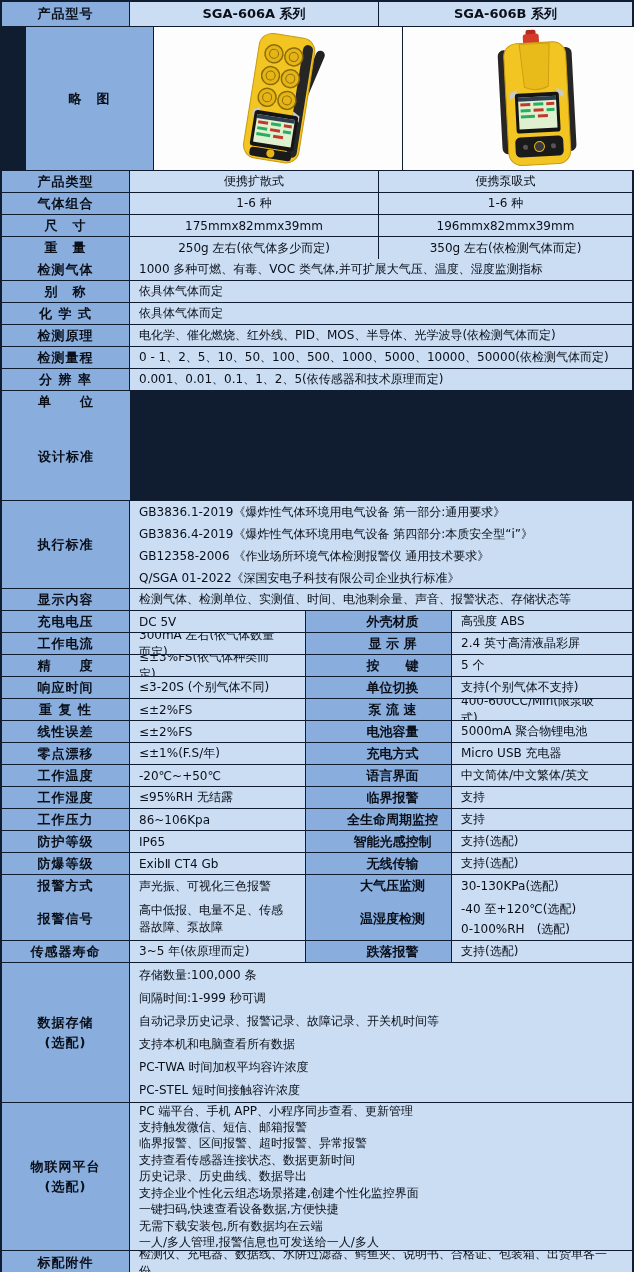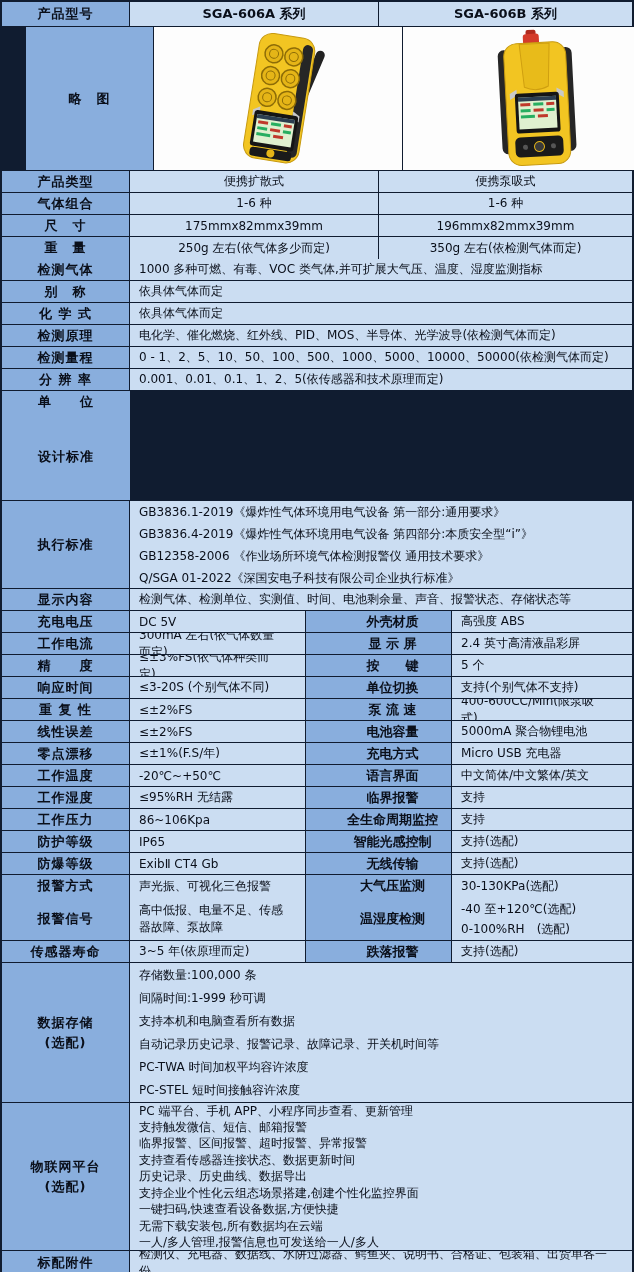--- a/index.html
+++ b/index.html
@@ -334,22 +334,22 @@
 
   <div class="row r-store">
     <div class="cell lab labcol">
       <div>数据存储</div>
       <div>(选配)</div>
     </div>
     <div class="cell val vfull multi store">
 
     <div class="ln">存储数量:100,000 条</div>
         <div class="ln">间隔时间:1-999 秒可调</div>
+        <div class="ln">自动记录历史记录、报警记录、故障记录、开关机时间等</div>
         <div class="ln">支持本机和电脑查看所有数据</div>
-        <div class="ln">自动记录历史记录、报警记录、故障记录、开关机时间等</div>
         <div class="ln">PC-TWA 时间加权平均容许浓度</div>
         <div class="ln">PC-STEL 短时间接触容许浓度</div>
       </div>
   </div>
 
   <div class="row r-iot">
     <div class="cell lab labcol">
       <div>物联网平台</div>
       <div>(选配)</div>
     </div>

